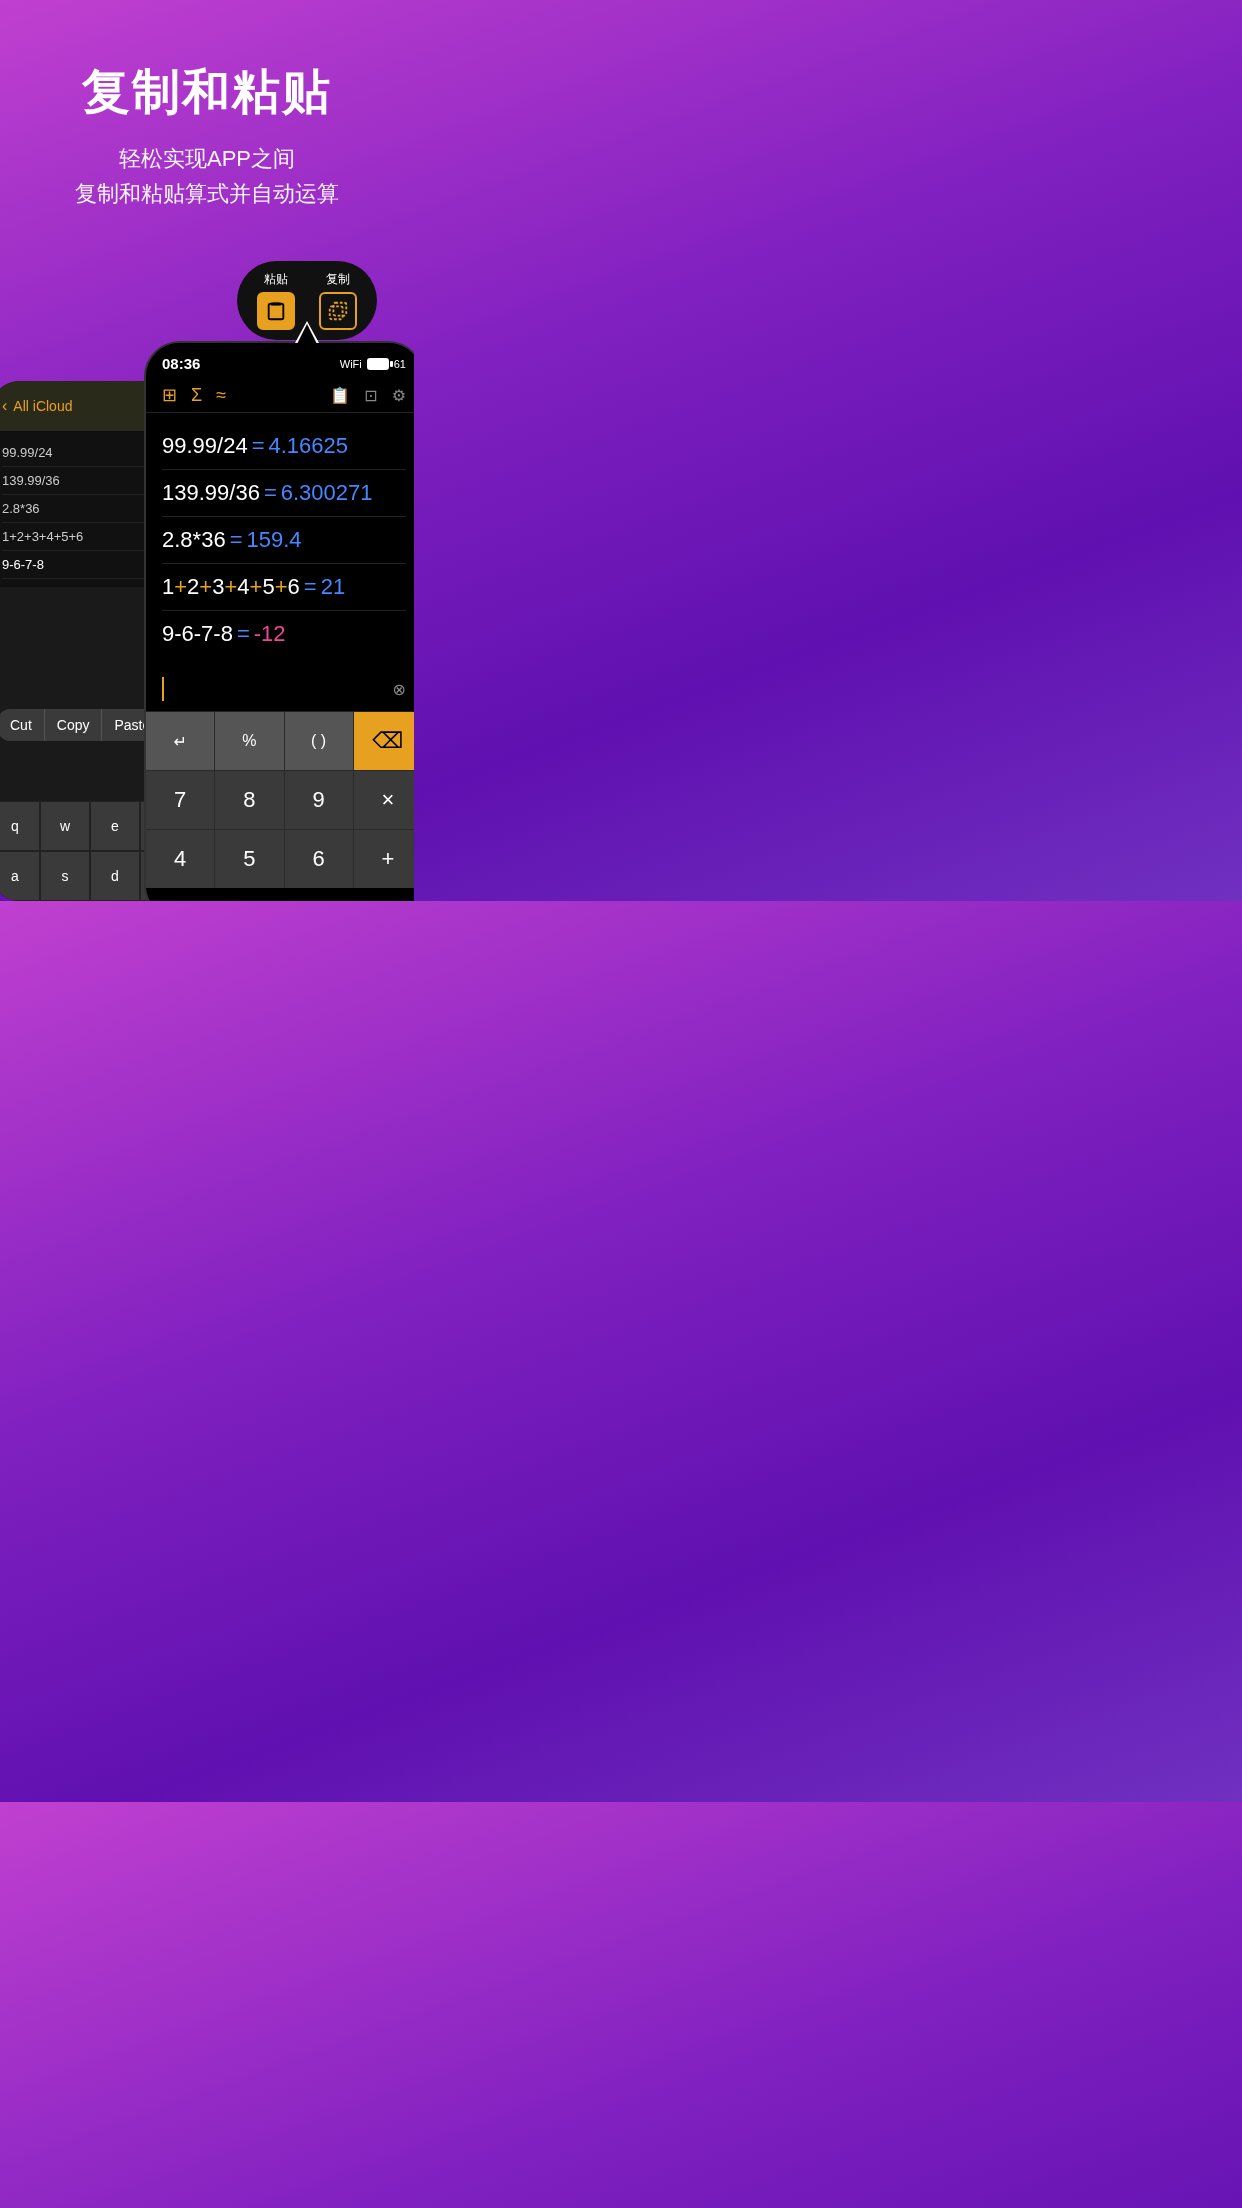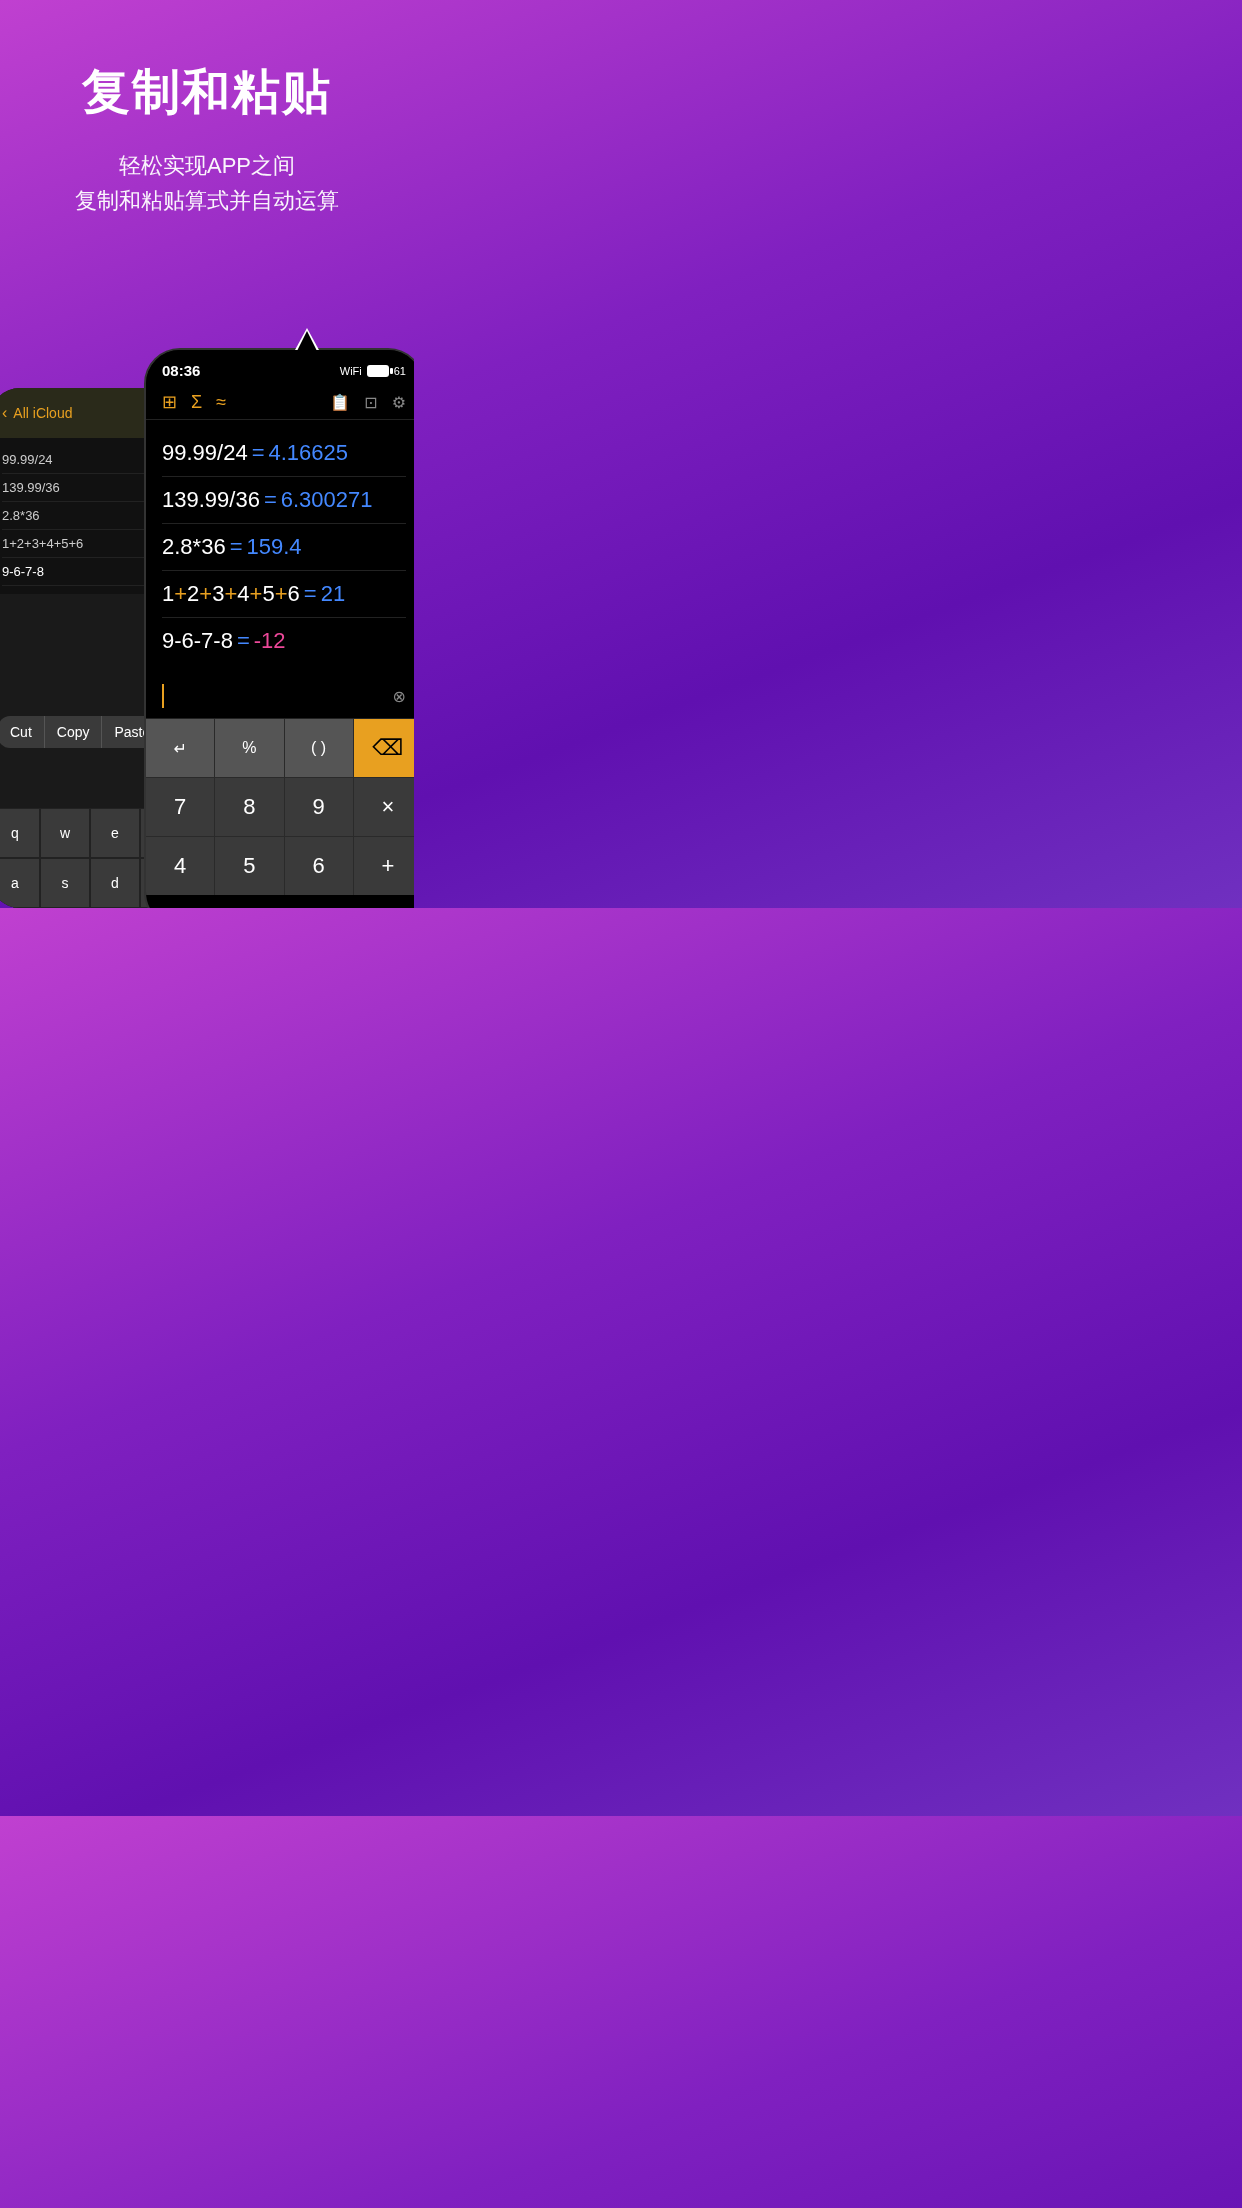--- a/index.html
+++ b/index.html
@@ -16,21 +16,21 @@
     .header {
       text-align: center;
       padding: 60px 20px 30px;
     }
 
     .header-title {
       font-size: 48px;
       font-weight: 800;
       color: #fff;
       letter-spacing: 2px;
-      margin-bottom: 24px;
+      margin-bottom: 17px;
     }
 
     .header-subtitle {
       font-size: 22px;
       color: #fff;
       line-height: 1.6;
       opacity: 0.95;
     }
 
     
@@ -439,20 +439,41 @@
 
 <div class="header">
   <div class="header-title">复制和粘贴</div>
   <div class="header-subtitle">
     <div>轻松实现APP之间</div>
     <div>复制和粘贴算式并自动运算</div>
   </div>
 </div>
 
 <div class="tooltip-area">
+  <div class="tooltip-bubble">
+    <div class="tooltip-item">
+      <span class="tooltip-label">粘贴</span>
+      <div class="tooltip-icon paste-icon">
+        <svg viewBox="0 0 24 24">
+          <rect x="6" y="3" width="12" height="3" rx="1"></rect>
+          <rect x="4" y="4" width="16" height="17" rx="2" fill="none" stroke="#000" stroke-width="2"></rect>
+          <rect x="8" y="2" width="8" height="4" rx="1" fill="#000" opacity="0.3"></rect>
+        </svg>
+      </div>
+    </div>
+    <div class="tooltip-item">
+      <span class="tooltip-label">复制</span>
+      <div class="tooltip-icon">
+        <svg viewBox="0 0 24 24">
+          <rect x="3" y="7" width="14" height="14" rx="2" fill="none" stroke="#e8a020" stroke-width="2" stroke-dasharray="3 2"></rect>
+          <rect x="7" y="3" width="14" height="14" rx="2" fill="none" stroke="#e8a020" stroke-width="2" stroke-dasharray="3 2"></rect>
+        </svg>
+      </div>
+    </div>
+  </div>
   <div class="arrow-down"></div>
 </div>
 
 <div class="phones-area">
 
   <div class="phone-bg">
     <div class="phone-bg-header">
       <span class="back-arrow">‹</span>
       <span class="cloud-label">All iCloud</span>
     </div>

